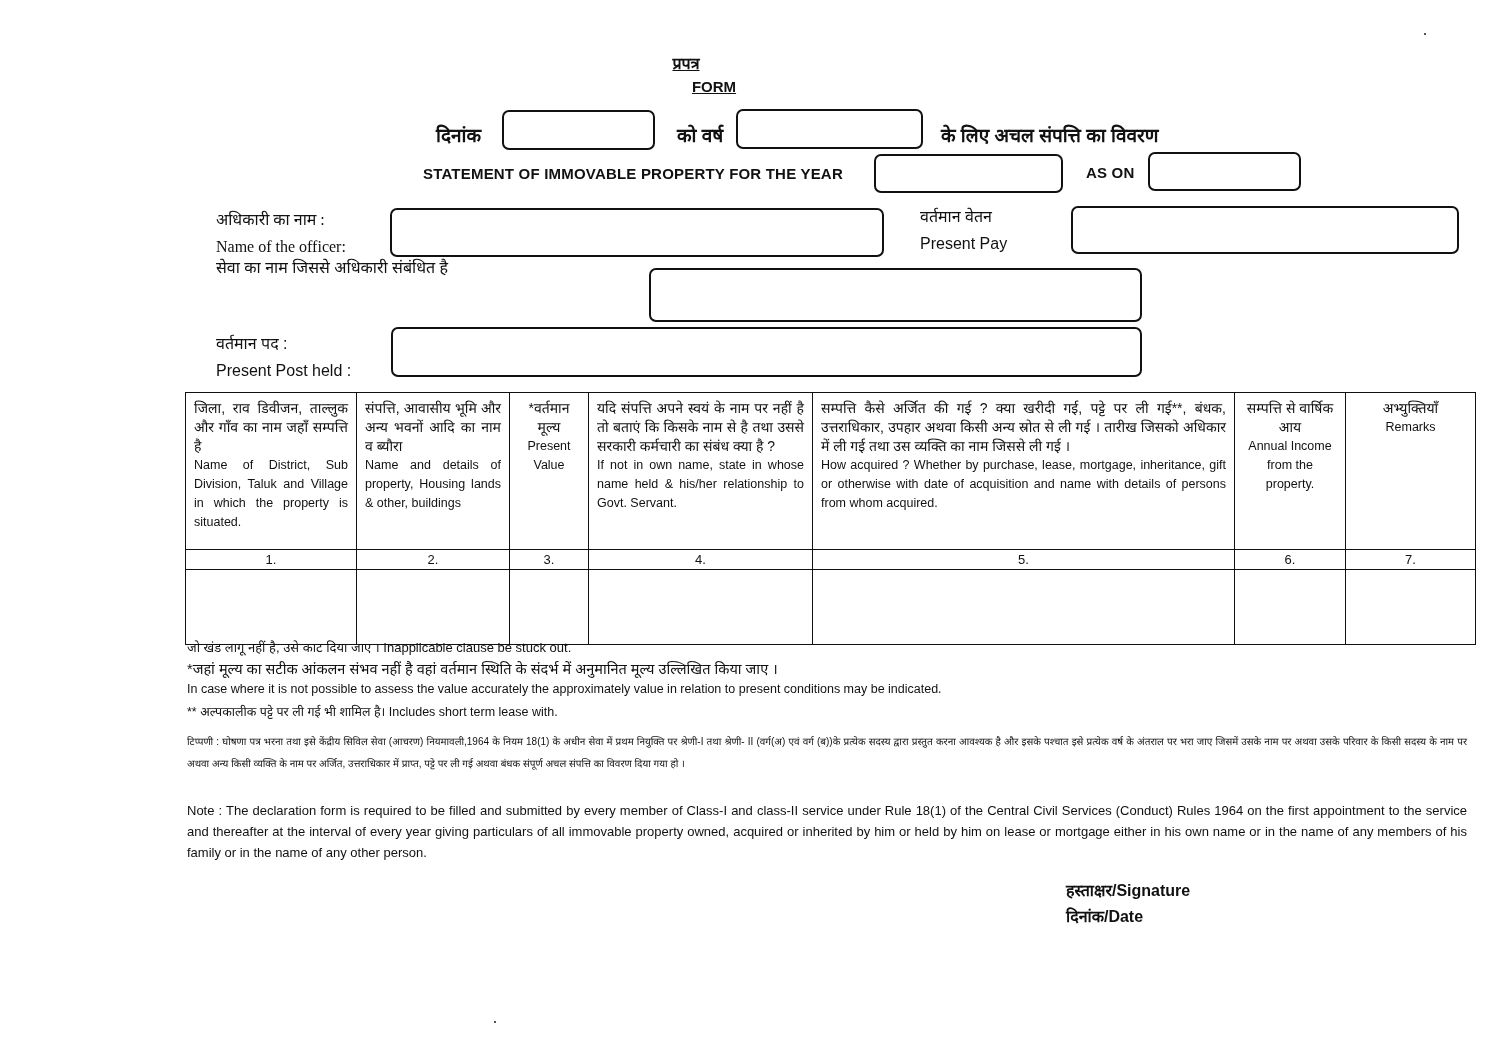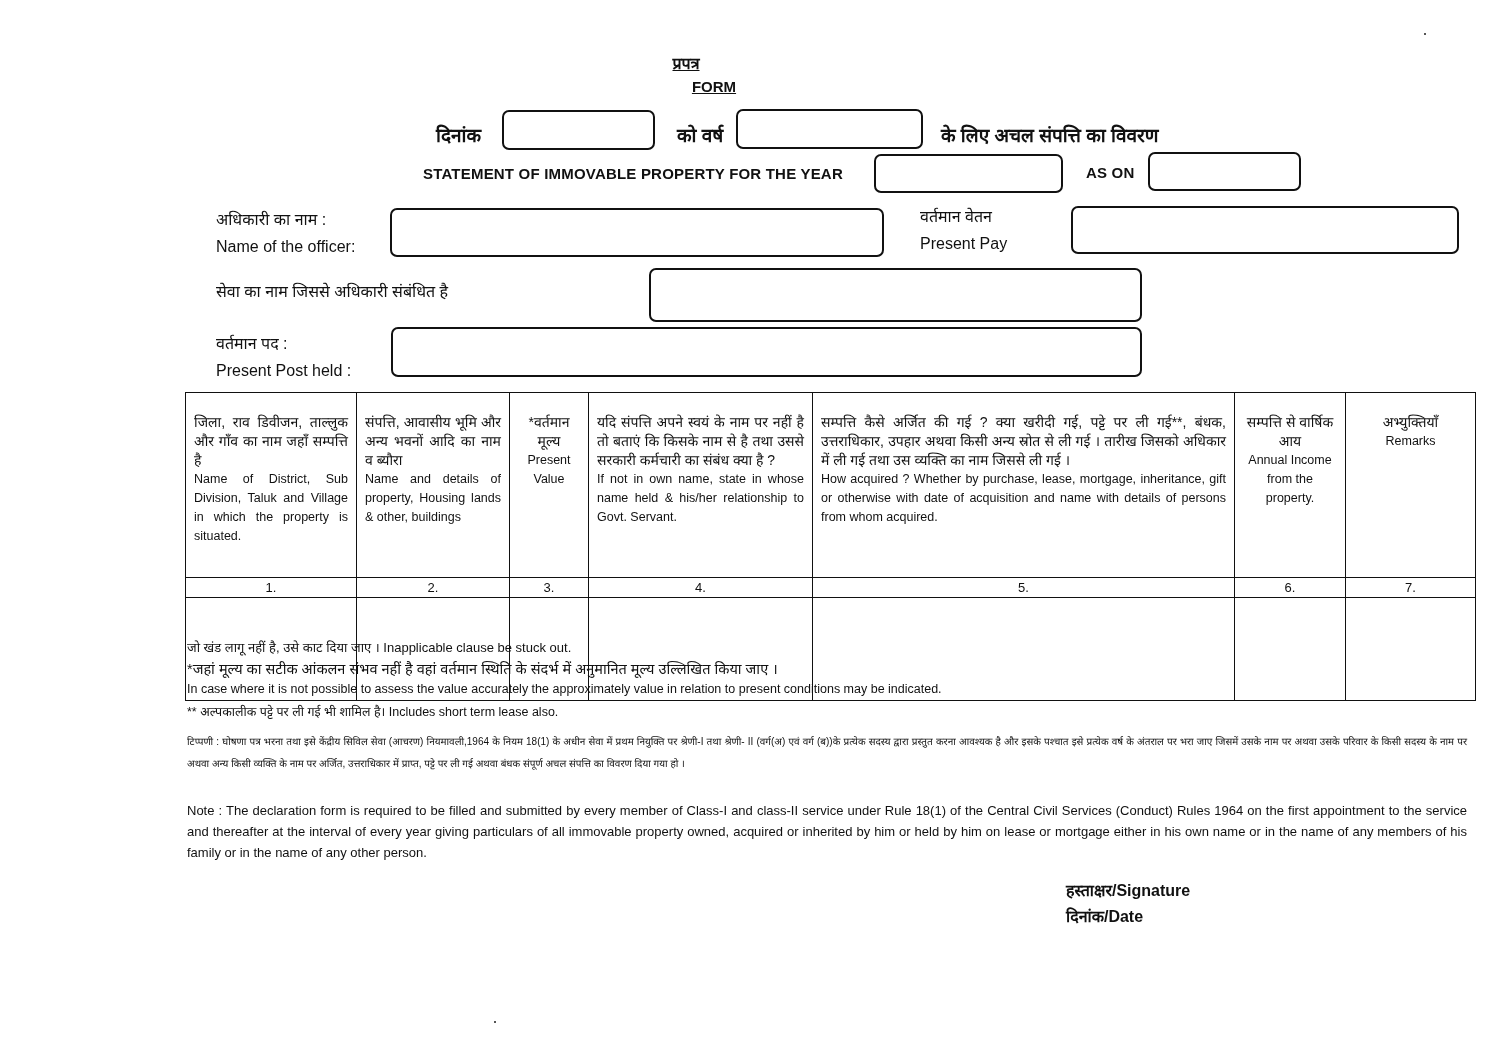--- a/index.html
+++ b/index.html
@@ -15,21 +15,21 @@
     .lbl { position: absolute; white-space: nowrap; }
     .lbl-big { font-size: 19px; font-weight: bold; }
     .lbl-md { font-size: 15px; font-weight: bold; letter-spacing: 0.2px; }
     .lbl-field { font-size: 16px; line-height: 27px; }
 
     table.prop {
       position: absolute; left: 185px; top: 392px; width: 1290px;
       border-collapse: collapse; table-layout: fixed; font-size: 12.5px;
     }
     table.prop td {
-      border: 1.5px solid #111; vertical-align: top; padding: 20px 8px; line-height: 19px;
+      border: 1.5px solid #111; vertical-align: top; padding: 6px 8px; line-height: 19px;
     }
     table.prop td.hdr { height: 144px; }
     table.prop td.j { text-align: justify; text-align-last: left; }
     table.prop td.c { text-align: center; }
     table.prop tr.num td { height: 18px; text-align: center; padding: 0; font-size: 13px; }
     table.prop tr.blank td { height: 62px; }
     .hi { display: block; font-size: 14px; }
 
     .note { position: absolute; left: 187px; font-size: 12.5px; white-space: nowrap; }
     .para { position: absolute; left: 187px; width: 1280px; font-size: 13px; line-height: 21px; text-align: justify; text-align-last: left; }
@@ -47,33 +47,33 @@
 <div class="box" style="left:502px; top:110px; width:153px; height:40px;"><span></span></div>
 <div class="lbl lbl-big" style="left:677px; top:122px;">को वर्ष</div>
 <div class="box" style="left:736px; top:109px; width:187px; height:40px;"><span></span></div>
 <div class="lbl lbl-big" style="left:941px; top:122px;">के लिए अचल संपत्ति का विवरण</div>
 
 <div class="lbl lbl-md" style="left:423px; top:165px;">STATEMENT OF IMMOVABLE PROPERTY FOR THE YEAR</div>
 <div class="box" style="left:874px; top:154px; width:189px; height:39px;"><span></span></div>
 <div class="lbl lbl-md" style="left:1086px; top:164px;">AS ON</div>
 <div class="box" style="left:1148px; top:152px; width:153px; height:39px;"><span></span></div>
 
-<div class="lbl lbl-field" style="left:216px; top:206px;">
+<div class="lbl lbl-field" style="left:216px; top:206px;font-family:Liberation Serif, serif;">
   <div>अधिकारी का नाम :</div>
   <div>Name of the officer:</div>
 </div>
 <div class="box" style="left:390px; top:208px; width:494px; height:49px;"><span></span></div>
 
 <div class="lbl lbl-field" style="left:920px; top:203px;">
   <div>वर्तमान वेतन</div>
   <div>Present Pay</div>
 </div>
 <div class="box" style="left:1071px; top:206px; width:388px; height:48px;"><span></span></div>
 
-<div class="lbl lbl-field" style="left:216px; top:278px;">सेवा का नाम जिससे अधिकारी संबंधित है</div>
+<div class="lbl lbl-field" style="left:216px; top:254px;">सेवा का नाम जिससे अधिकारी संबंधित है</div>
 <div class="box" style="left:649px; top:268px; width:493px; height:54px;"><span></span></div>
 
 <div class="lbl lbl-field" style="left:216px; top:330px;">
   <div>वर्तमान पद :</div>
   <div>Present Post held :</div>
 </div>
 <div class="box" style="left:391px; top:327px; width:751px; height:50px;"><span></span></div>
 
 <table class="prop">
   <colgroup>
@@ -133,21 +133,21 @@
     <td></td>
     <td></td>
     <td></td>
   </tr>
 </tbody>
   </table>
 
 <div class="note" style="top:638px; font-size:13px;">जो खंड लागू नहीं है, उसे काट दिया जाए । Inapplicable clause be stuck out.</div>
 <div class="note" style="top:658px; font-size:14.5px;">*जहां मूल्य का सटीक आंकलन संभव नहीं है वहां वर्तमान स्थिति के संदर्भ में अनुमानित मूल्य उल्लिखित किया जाए ।</div>
 <div class="note" style="top:682px; font-size:12.5px;">In case where it is not possible to assess the value accurately the approximately value in relation to present conditions may be indicated.</div>
-<div class="note" style="top:703px; font-size:12.5px;">** अल्पकालीक पट्टे पर ली गई भी शामिल है। Includes short term lease also.</div>
+<div class="note" style="top:703px; font-size:12.5px;">** अल्पकालीक पट्टे पर ली गई भी शामिल है। Includes short term lease with.</div>
 
 <div class="para hi-para" style="top:731px;">टिप्पणी : घोषणा पत्र भरना तथा इसे केंद्रीय सिविल सेवा (आचरण) नियमावली,1964 के नियम 18(1) के अधीन सेवा में प्रथम नियुक्ति पर श्रेणी-I तथा श्रेणी- II (वर्ग(अ) एवं वर्ग (ब))के प्रत्येक सदस्य द्वारा प्रस्तुत करना आवश्यक है और इसके पश्चात इसे प्रत्येक वर्ष के अंतराल पर भरा जाए जिसमें उसके नाम पर अथवा उसके परिवार के किसी सदस्य के नाम पर अथवा अन्य किसी व्यक्ति के नाम पर अर्जित, उत्तराधिकार में प्राप्त, पट्टे पर ली गई अथवा बंधक संपूर्ण अचल संपत्ति का विवरण दिया गया हो ।</div>
 <div class="para" style="top:800px;">Note : The declaration form is required to be filled and submitted by every member of Class-I and class-II service under Rule 18(1) of the Central Civil Services (Conduct) Rules 1964 on the first appointment to the service and thereafter at the interval of every year giving particulars of all immovable property owned, acquired or inherited by him or held by him on lease or mortgage either in his own name or in the name of any members of his family or in the name of any other person.</div>
 
 <div class="sig" style="top:879px;">हस्ताक्षर/Signature</div>
 <div class="sig" style="top:905px;">दिनांक/Date</div>
 
 <div class="speck" style="left:1424px; top:33px;"></div>
 <div class="speck" style="left:494px; top:1021px;"></div>
 

